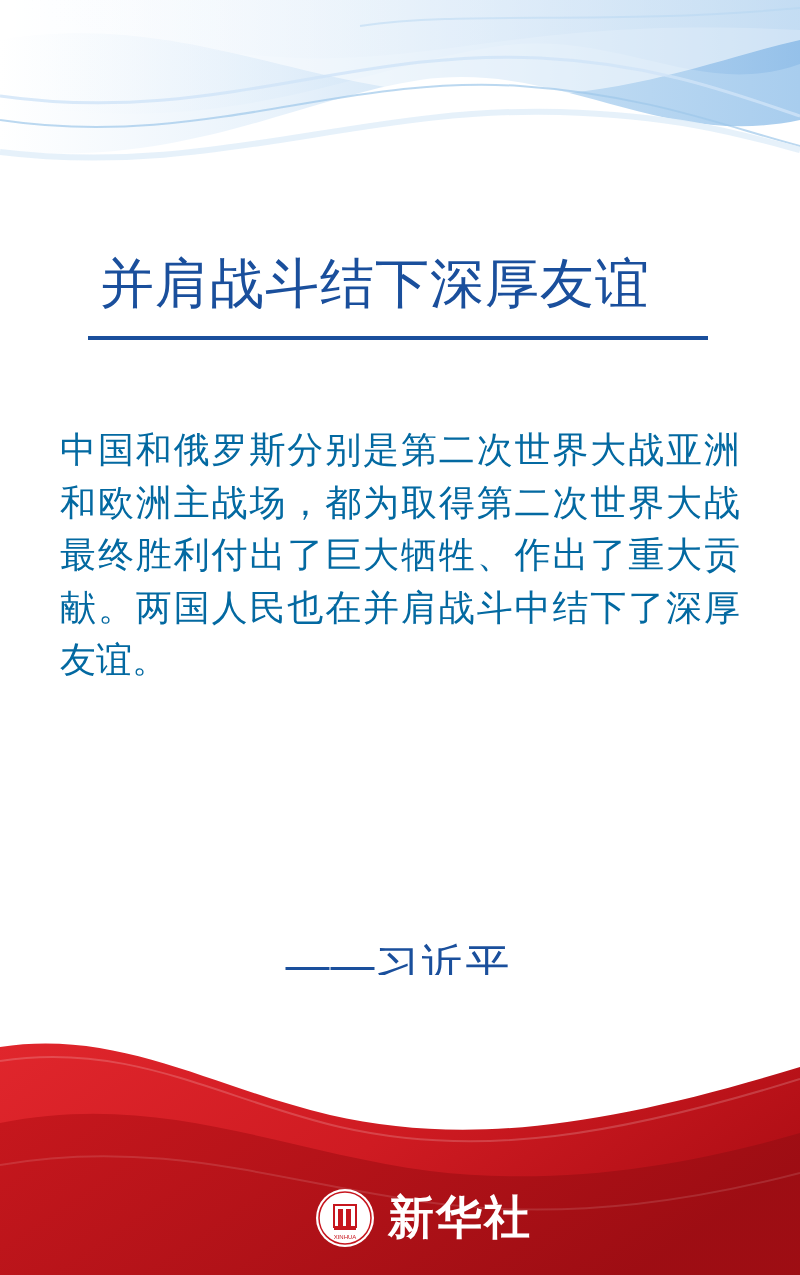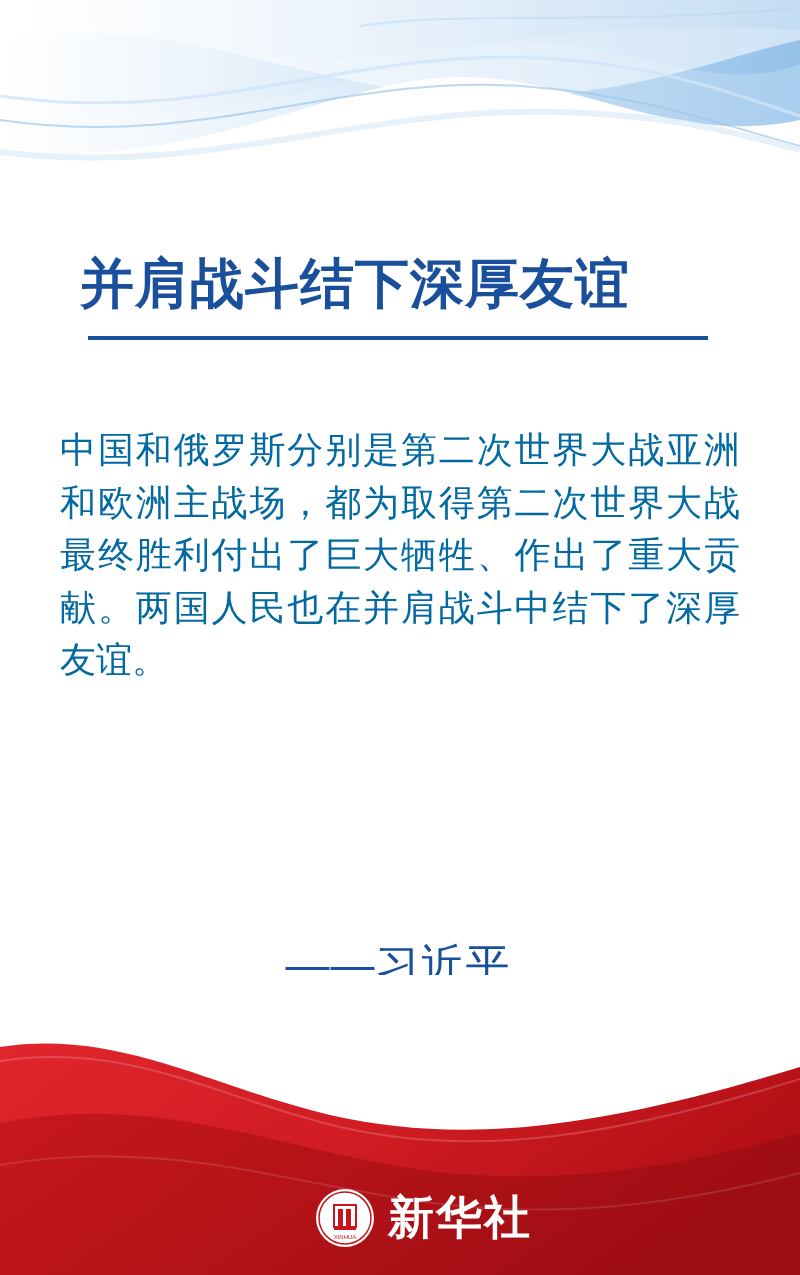--- a/index.html
+++ b/index.html
@@ -36,25 +36,25 @@
     left: 0;
     width: 800px;
     height: 300px;
     overflow: hidden;
   }
   .bottom-deco svg { display: block; }
 
   
   .headline {
     position: absolute;
-    left: 80px;
+    left: 100px;
     top: 250px;
     width: 640px;
     font-size: 54px;
-    font-weight: bold;
+    font-weight: normal;
     color: #1a4f9c;
     letter-spacing: 1px;
     line-height: 1.25;
   }
   .headline-underline {
     position: absolute;
     left: 88px;
     top: 336px;
     width: 620px;
     height: 4px;

